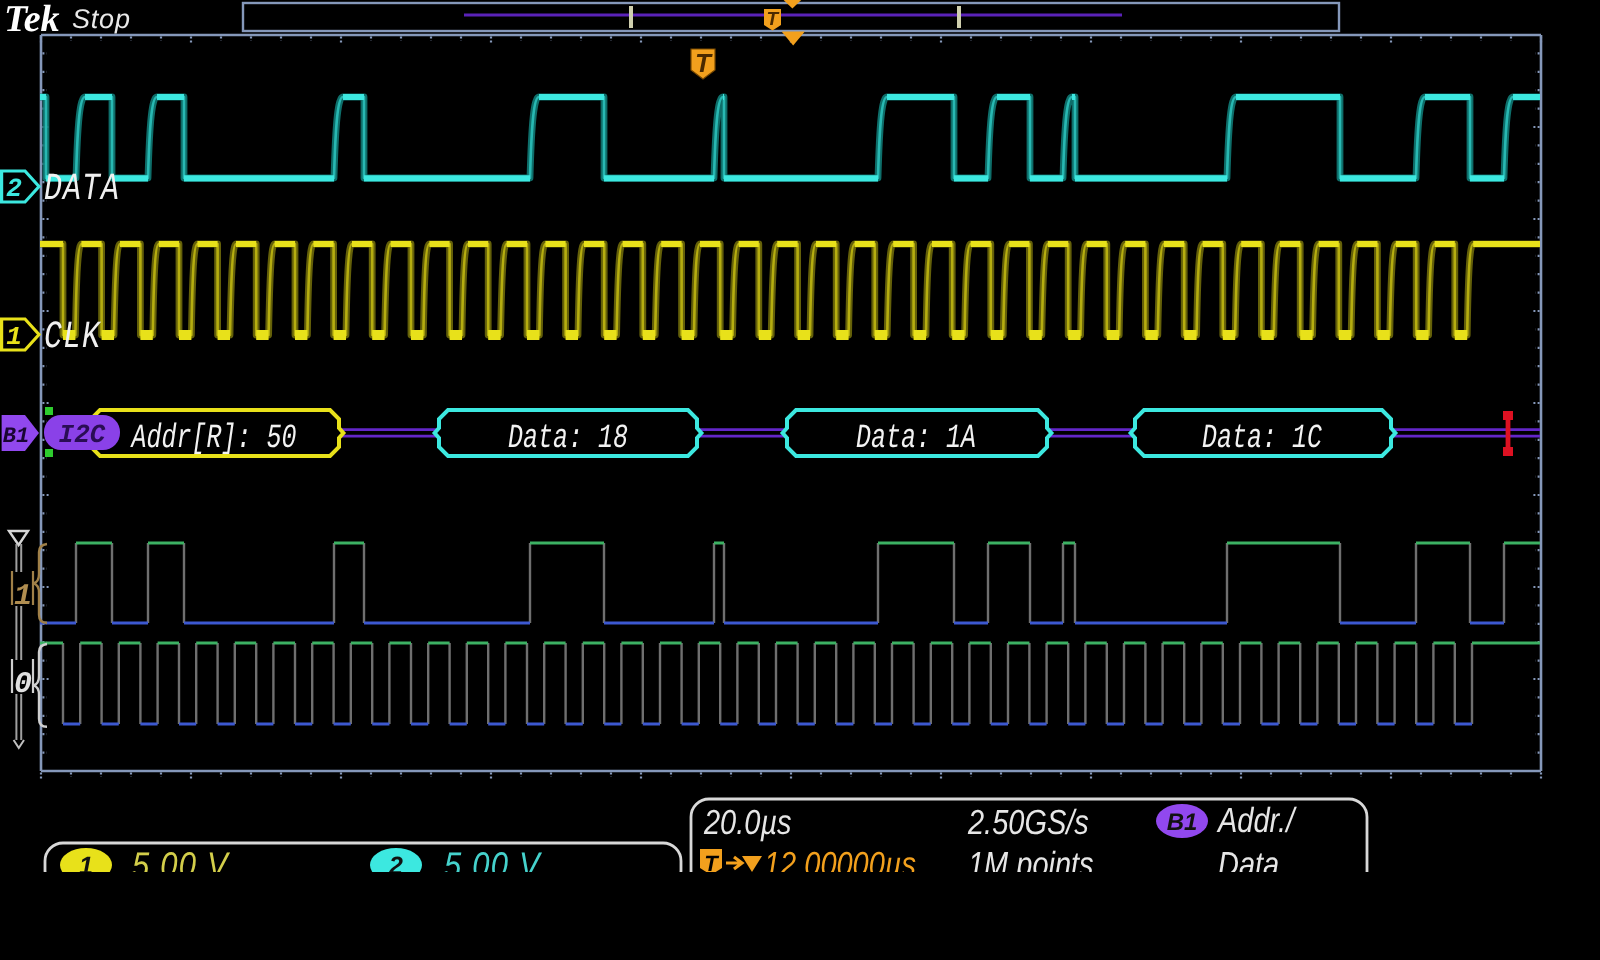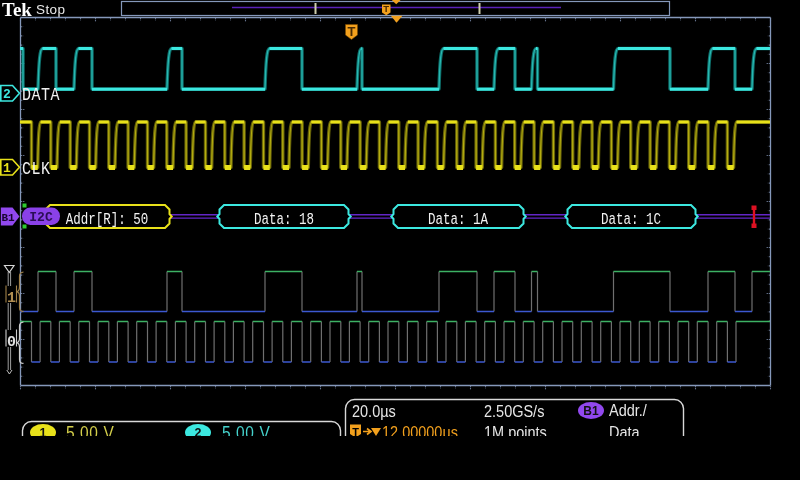--- a/index.html
+++ b/index.html
@@ -1,15 +1,15 @@
 <!DOCTYPE html>
 <html><head><meta charset="utf-8">
 <style>
 html,body{margin:0;padding:0;background:#000;}
-#scr{position:relative;width:800px;height:436px;overflow:hidden;}
+#scr{position:relative;width:800px;height:436px;overflow:hidden;font-style:italic;}
 </style></head>
 <body>
 <div id="scr"><svg width="800" height="480" viewBox="0 0 800 480">
       <rect width="800" height="480" fill="#000"></rect>
       <text x="2" y="15.5" font-family="Liberation Serif" font-size="19" font-weight="bold" fill="#fff">Tek</text>
       <text x="36" y="13.8" font-family="Liberation Sans" font-size="13.5" fill="#e9e9e9" letter-spacing="0.4">Stop</text>
       <rect x="121.5" y="1.5" width="548" height="14" fill="none" stroke="#8598ba" stroke-width="1.2"></rect>
       <path d="M232,7.5 H561" stroke="#5a22b8" stroke-width="1.6" fill="none"></path>
       <path d="M315.5,3 V14" stroke="#cfcfae" stroke-width="2" fill="none"></path>
       <path d="M479.5,3 V14" stroke="#cfcfae" stroke-width="2" fill="none"></path>

